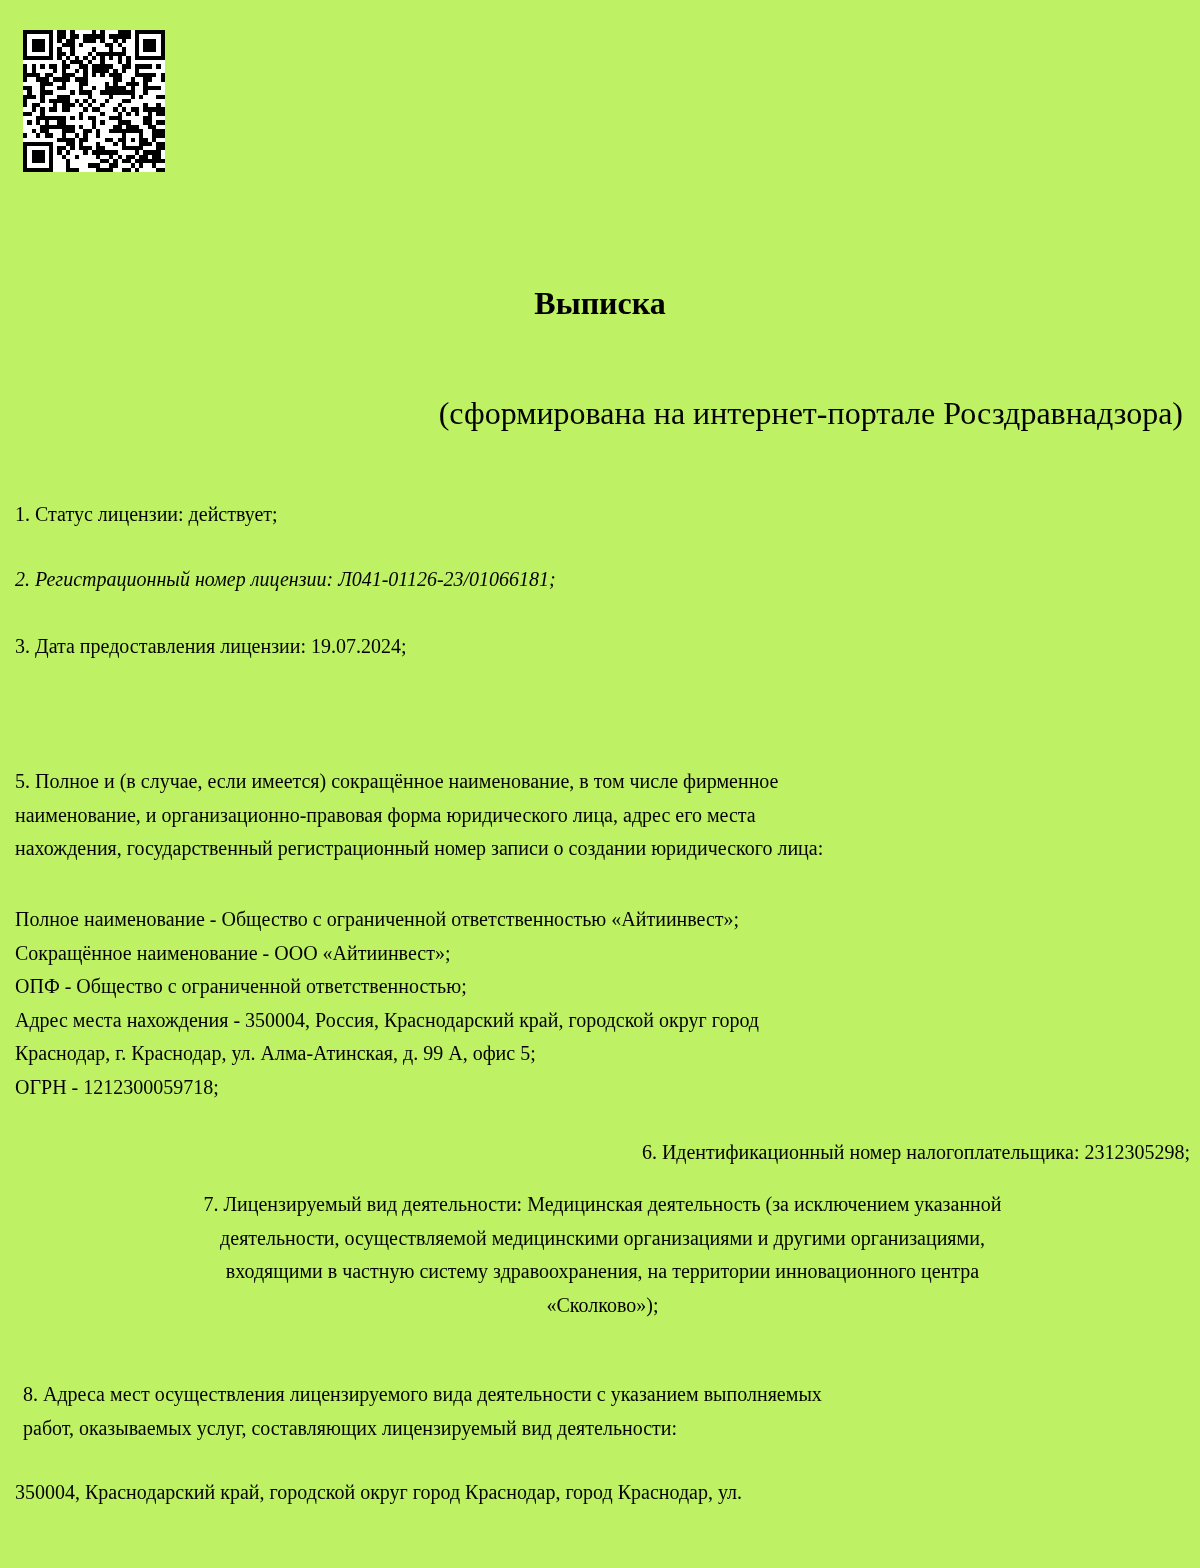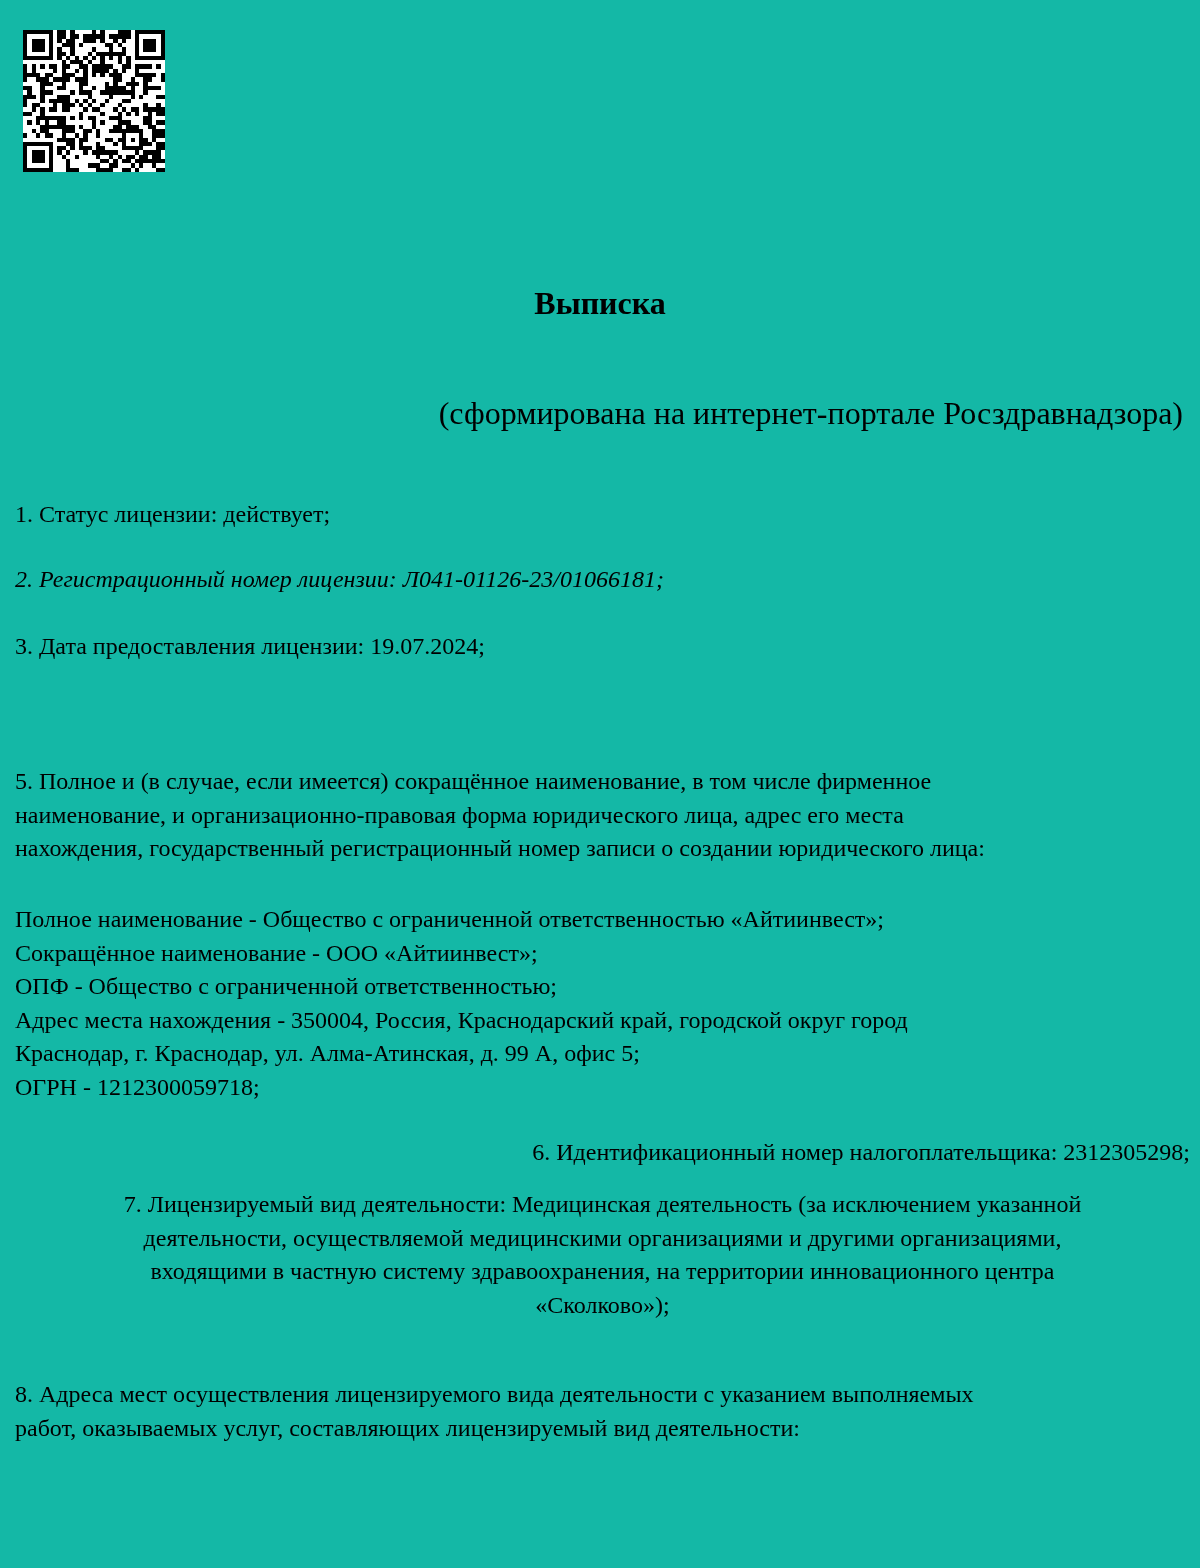--- a/index.html
+++ b/index.html
@@ -1,21 +1,21 @@
 <!DOCTYPE html>
 <html lang="ru"><head>
 <meta charset="utf-8">
 <style>
   * { box-sizing: border-box; }
   html, body { margin: 0; padding: 0; background: #ffffff; }
   .page {
     position: relative;
     width: 1200px;
     height: 1568px;
-    background: #14b8a6;
+    background: #bef264;
     color: #000000;
     font-family: "Liberation Serif", "DejaVu Serif", serif;
     overflow: hidden;
   }
   .qr {
     position: absolute;
     top: 30px;
     left: 23px;
     width: 142px;
     height: 142px;
@@ -39,34 +39,34 @@
     text-align: right;
     padding-right: 17px;
     font-size: 32px;
     line-height: 29px;
     font-weight: 400;
   }
   .para {
     position: absolute;
     left: 15px;
     width: 1175px;
-    font-size: 24px;
+    font-size: 20px;
     line-height: 33.5px;
     white-space: pre-line;
     font-weight: 400;
   }
   #p0 { top: 498px; }
   #p1 { top: 563px; font-style: italic; }
   #p2 { top: 630px; }
   #p3 { top: 696px; }
   #p4 { top: 765px; }
   #p5 { top: 903px; }
   #p6 { top: 1136px; text-align: right; }
   #p7 { top: 1188px; text-align: center; }
-  #p8 { top: 1378px; }
+  #p8 { top: 1378px; margin-left: 8px; }
   #p9 { top: 1476px; }
 </style>
 </head>
 <body>
 
 <div class="page">
 
   <div class="qr">
       <svg viewBox="0 0 33 33" shape-rendering="crispEdges">
         <rect width="33" height="33" fill="#ffffff"></rect>
@@ -628,14 +628,15 @@
 Адрес места нахождения - 350004, Россия, Краснодарский край, городской округ город
 Краснодар, г. Краснодар, ул. Алма-Атинская, д. 99 А, офис 5;
 ОГРН - 1212300059718;</div>
   <div class="para" id="p6">6. Идентификационный номер налогоплательщика: 2312305298;</div>
   <div class="para" id="p7">7. Лицензируемый вид деятельности: Медицинская деятельность (за исключением указанной
 деятельности, осуществляемой медицинскими организациями и другими организациями,
 входящими в частную систему здравоохранения, на территории инновационного центра
 «Сколково»);</div>
   <div class="para" id="p8">8. Адреса мест осуществления лицензируемого вида деятельности с указанием выполняемых
 работ, оказываемых услуг, составляющих лицензируемый вид деятельности:</div>
+  <div class="para" id="p9">350004, Краснодарский край, городской округ город Краснодар, город Краснодар, ул.</div>
 
 </div>
 
 </body></html>

